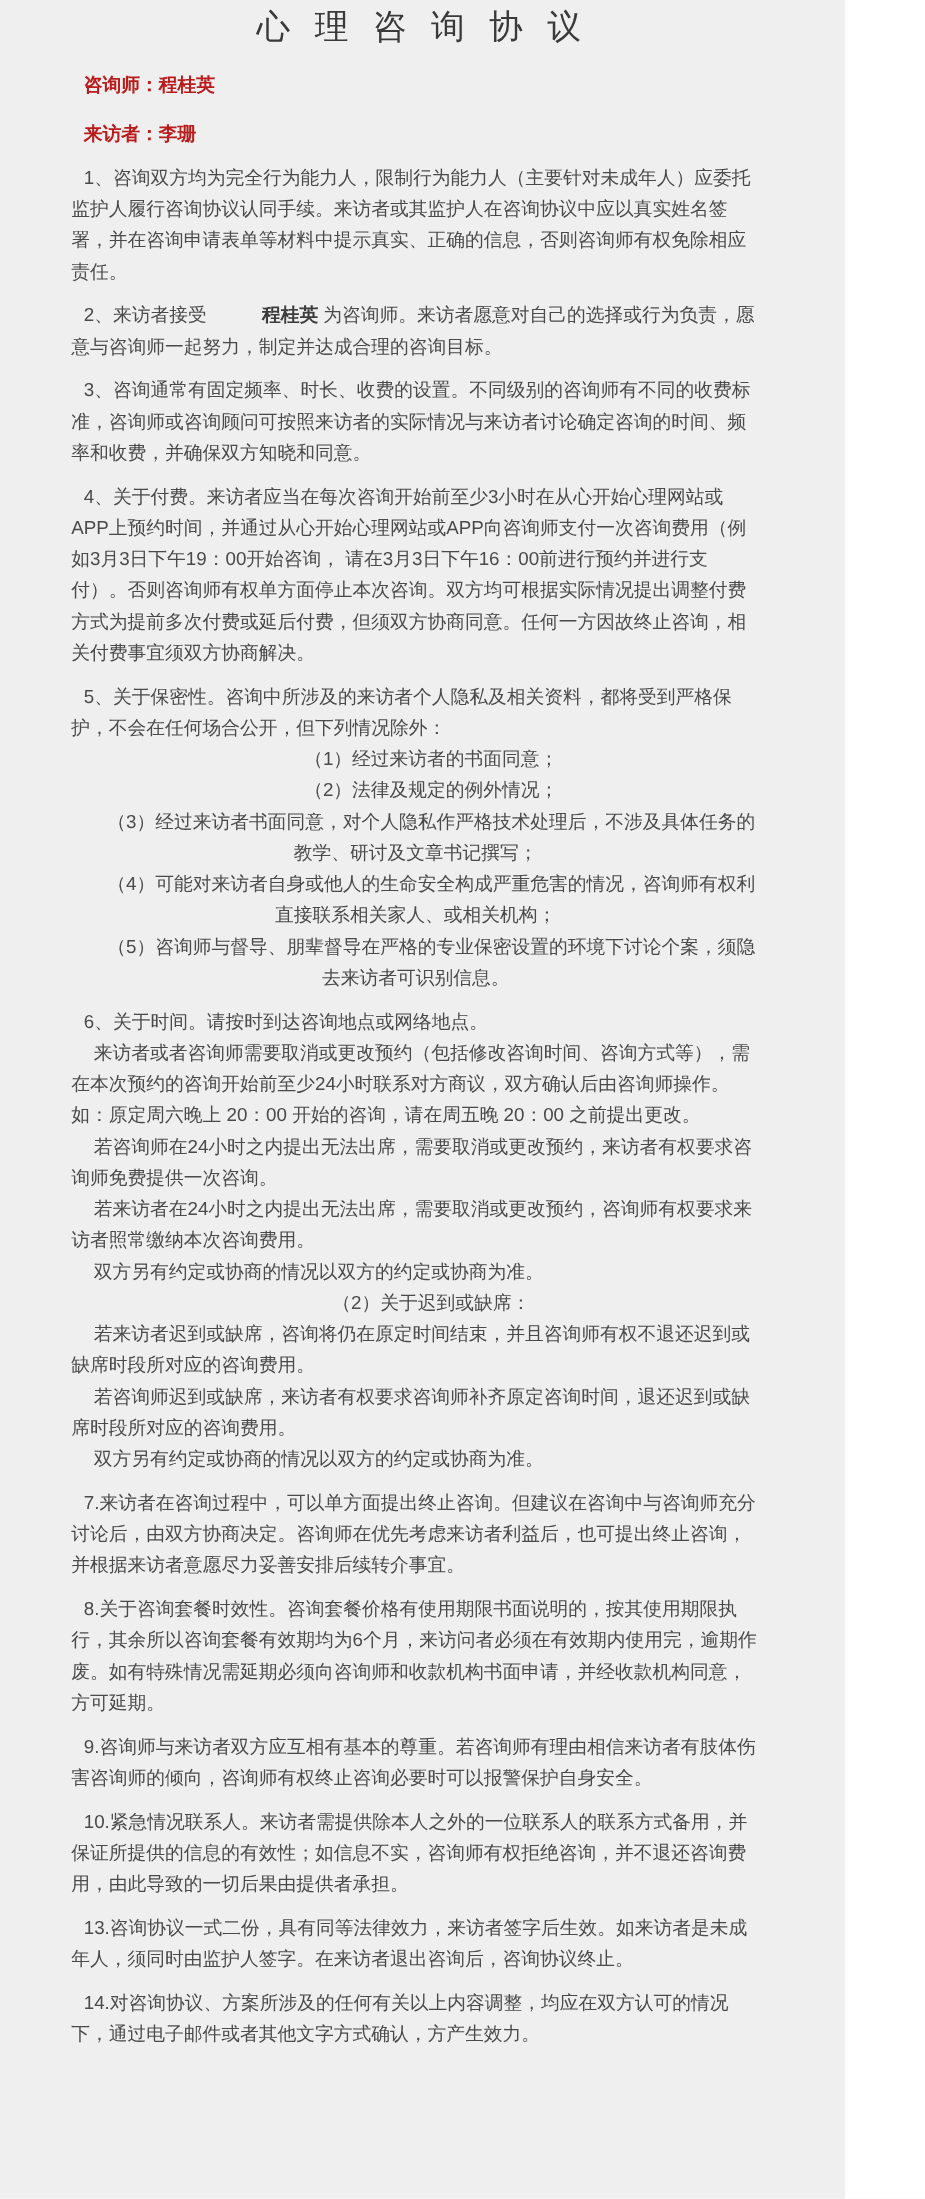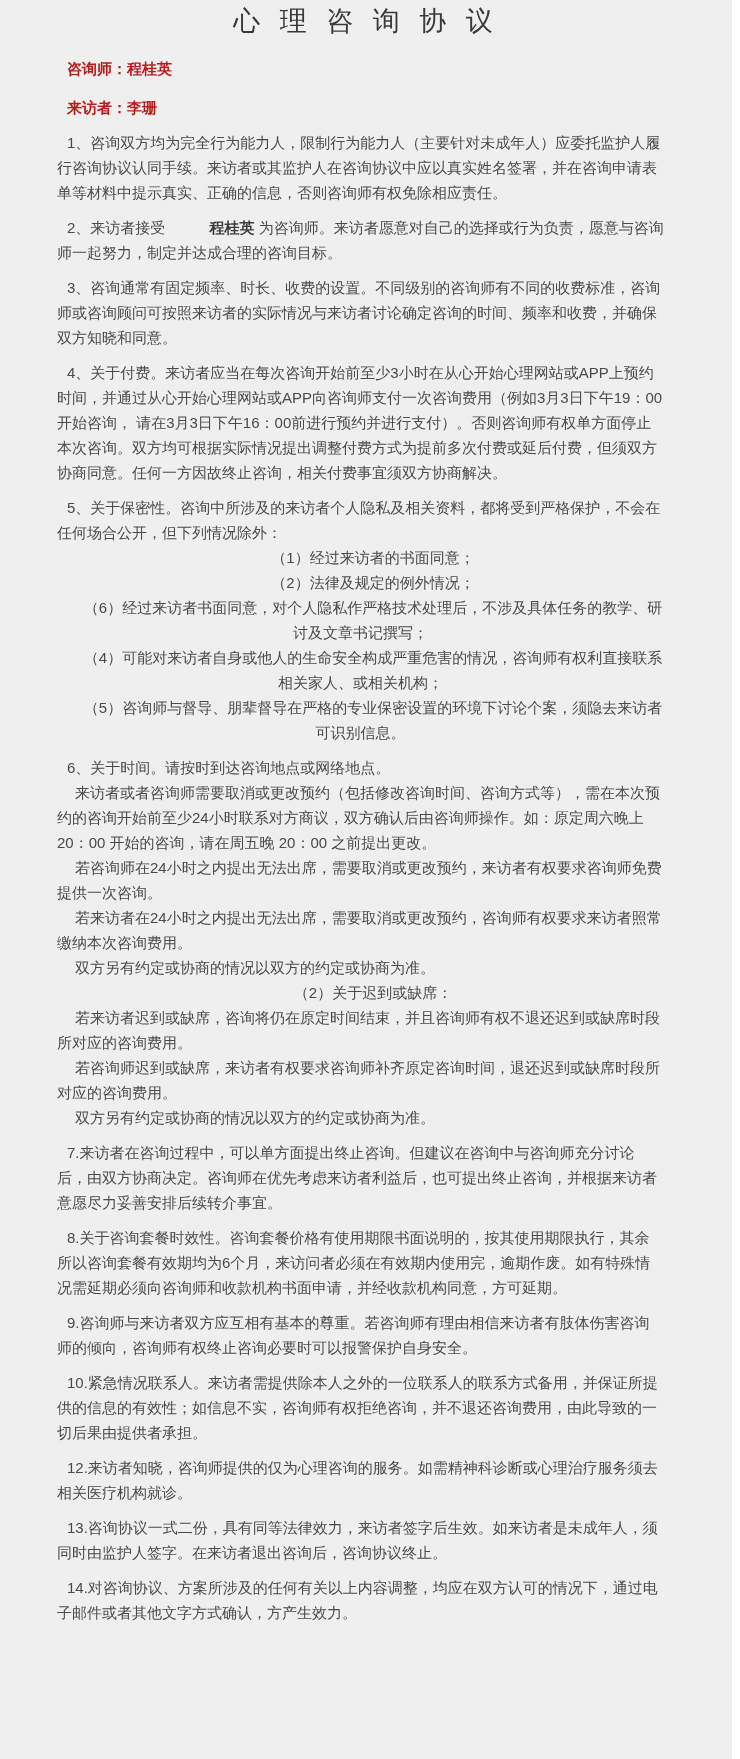--- a/index.html
+++ b/index.html
@@ -1,17 +1,17 @@
 <!DOCTYPE html>
 <html><head>
 <meta charset="utf-8">
 <style>
   html,body{margin:0;padding:0;}
   .page{
-    width:732px;height:1759px;overflow:hidden;box-sizing:border-box;
+    width:676px;height:1759px;overflow:hidden;box-sizing:border-box;
     background:#efefef;color:#4a4a4a;
     font-family:"Liberation Sans",sans-serif;
     font-size:15px;line-height:25px;
     padding:6px 68px 0 57px;
   }
   .doc-title{
     margin:0 -11px 20px 0;padding:0;text-align:center;
     font-size:27px;line-height:30px;font-weight:500;color:#3a3a3a;
     letter-spacing:6px;
   }
@@ -34,35 +34,34 @@
   <p>1、咨询双方均为完全行为能力人，限制行为能力人（主要针对未成年人）应委托监护人履行咨询协议认同手续。来访者或其监护人在咨询协议中应以真实姓名签署，并在咨询申请表单等材料中提示真实、正确的信息，否则咨询师有权免除相应责任。</p>
 
   <p><span>2、来访者接受 </span><span class="bold-name">程桂英</span><span> 为咨询师。来访者愿意对自己的选择或行为负责，愿意与咨询师一起努力，制定并达成合理的咨询目标。</span></p>
 
   <p>3、咨询通常有固定频率、时长、收费的设置。不同级别的咨询师有不同的收费标准，咨询师或咨询顾问可按照来访者的实际情况与来访者讨论确定咨询的时间、频率和收费，并确保双方知晓和同意。</p>
   <p>4、关于付费。来访者应当在每次咨询开始前至少3小时在从心开始心理网站或APP上预约时间，并通过从心开始心理网站或APP向咨询师支付一次咨询费用（例如3月3日下午19：00开始咨询， 请在3月3日下午16：00前进行预约并进行支付）。否则咨询师有权单方面停止本次咨询。双方均可根据实际情况提出调整付费方式为提前多次付费或延后付费，但须双方协商同意。任何一方因故终止咨询，相关付费事宜须双方协商解决。</p>
 
   <p>5、关于保密性。咨询中所涉及的来访者个人隐私及相关资料，都将受到严格保护，不会在任何场合公开，但下列情况除外：</p>
   <p class="tight sub1">（1）经过来访者的书面同意；</p>
   <p class="tight sub1">（2）法律及规定的例外情况；</p>
-  <p class="tight sub1">（6）经过来访者书面同意，对个人隐私作严格技术处理后，不涉及具体任务的教学、研讨及文章书记撰写；</p>
+  <p class="tight sub1">（3）经过来访者书面同意，对个人隐私作严格技术处理后，不涉及具体任务的教学、研讨及文章书记撰写；</p>
   <p class="tight sub1">（4）可能对来访者自身或他人的生命安全构成严重危害的情况，咨询师有权利直接联系相关家人、或相关机构；</p>
   <p class="tight sub1">（5）咨询师与督导、朋辈督导在严格的专业保密设置的环境下讨论个案，须隐去来访者可识别信息。</p>
 
   <p>6、关于时间。请按时到达咨询地点或网络地点。</p>
   <p class="tight sub2">来访者或者咨询师需要取消或更改预约（包括修改咨询时间、咨询方式等），需在本次预约的咨询开始前至少24小时联系对方商议，双方确认后由咨询师操作。如：原定周六晚上 20：00 开始的咨询，请在周五晚 20：00 之前提出更改。</p>
   <p class="tight sub2">若咨询师在24小时之内提出无法出席，需要取消或更改预约，来访者有权要求咨询师免费提供一次咨询。</p>
   <p class="tight sub2">若来访者在24小时之内提出无法出席，需要取消或更改预约，咨询师有权要求来访者照常缴纳本次咨询费用。</p>
   <p class="tight sub2">双方另有约定或协商的情况以双方的约定或协商为准。</p>
   <p class="tight sub1">（2）关于迟到或缺席：</p>
   <p class="tight sub2">若来访者迟到或缺席，咨询将仍在原定时间结束，并且咨询师有权不退还迟到或缺席时段所对应的咨询费用。</p>
   <p class="tight sub2">若咨询师迟到或缺席，来访者有权要求咨询师补齐原定咨询时间，退还迟到或缺席时段所对应的咨询费用。</p>
   <p class="tight sub2">双方另有约定或协商的情况以双方的约定或协商为准。</p>
 
   <p>7.来访者在咨询过程中，可以单方面提出终止咨询。但建议在咨询中与咨询师充分讨论后，由双方协商决定。咨询师在优先考虑来访者利益后，也可提出终止咨询，并根据来访者意愿尽力妥善安排后续转介事宜。</p>
   <p>8.关于咨询套餐时效性。咨询套餐价格有使用期限书面说明的，按其使用期限执行，其余所以咨询套餐有效期均为6个月，来访问者必须在有效期内使用完，逾期作废。如有特殊情况需延期必须向咨询师和收款机构书面申请，并经收款机构同意，方可延期。</p>
   <p>9.咨询师与来访者双方应互相有基本的尊重。若咨询师有理由相信来访者有肢体伤害咨询师的倾向，咨询师有权终止咨询必要时可以报警保护自身安全。</p>
   <p>10.紧急情况联系人。来访者需提供除本人之外的一位联系人的联系方式备用，并保证所提供的信息的有效性；如信息不实，咨询师有权拒绝咨询，并不退还咨询费用，由此导致的一切后果由提供者承担。</p>
-  <p>12.来访者知晓，咨询师提供的仅为心理咨询的服务。如需精神科诊断或心理治疗服务须去相关医疗机构就诊。</p>
   <p>13.咨询协议一式二份，具有同等法律效力，来访者签字后生效。如来访者是未成年人，须同时由监护人签字。在来访者退出咨询后，咨询协议终止。</p>
   <p>14.对咨询协议、方案所涉及的任何有关以上内容调整，均应在双方认可的情况下，通过电子邮件或者其他文字方式确认，方产生效力。</p>
 
 </div>
 
 </body></html>

